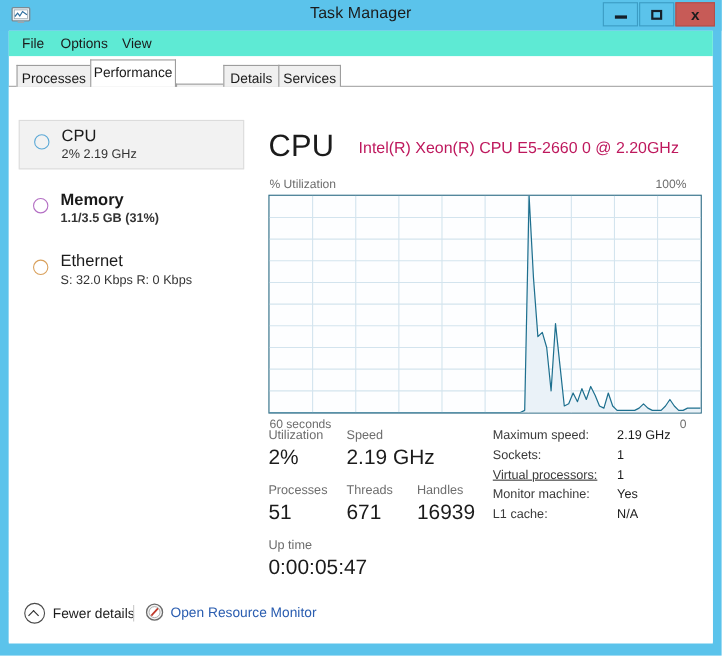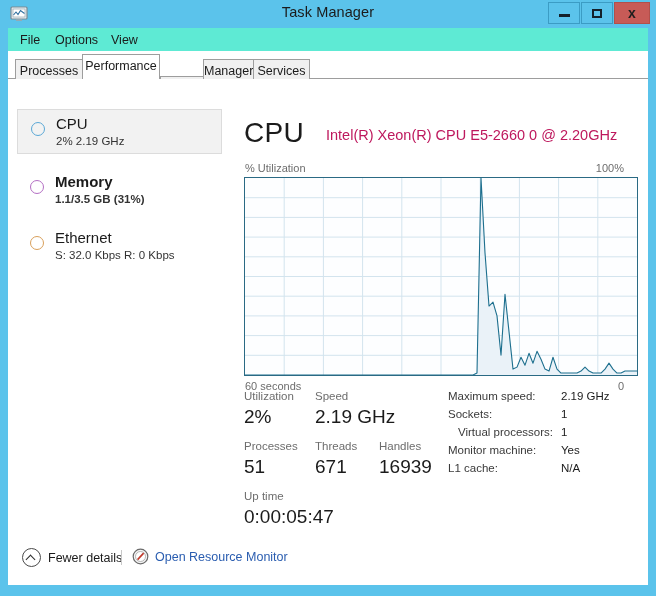--- a/index.html
+++ b/index.html
@@ -340,21 +340,21 @@
       <div class="menu-item" id="menu-file">File</div>
       <div class="menu-item" id="menu-options">Options</div>
       <div class="menu-item" id="menu-view">View</div>
     </div>
 
     <div id="tab-underline"></div>
     <div id="tabstrip">
       <div class="tab" style="left:7px; top:8px; width:68px; height:20px;">Processes</div>
       <div class="tab active" style="left:74px; top:3px; width:78px; height:25px;">Performance</div>
       <div class="tab" style="left:152px; top:8px; width:44px; height:20px;margin-top:17px;">Users</div>
-      <div class="tab" style="left:195px; top:8px; width:51px; height:20px;">Manager</div>
+      <div class="tab" style="left:195px; top:8px; width:51px; height:20px;">Details</div>
       <div class="tab" style="left:245px; top:8px; width:57px; height:20px;">Services</div>
     </div>
 
     <div id="sidebar">
 
       <div class="res-item selected" style="top:30px;">
         <span class="res-ring" style="border-color:#5aa8d6;"></span>
         <span class="res-title">CPU</span>
         <span class="res-sub">2%  2.19 GHz</span>
       </div>
@@ -426,21 +426,21 @@
 
       <span class="stat-label" style="left:14px; top:411px;">Up time</span>
       <span class="stat-value" style="left:14px; top:427px;">0:00:05:47</span>
 
       <span class="sys-label" style="left:218px; top:311px;">Maximum speed:</span>
       <span class="sys-value" style="left:331px; top:311px;">2.19 GHz</span>
 
       <span class="sys-label" style="left:218px; top:329px;">Sockets:</span>
       <span class="sys-value" style="left:331px; top:329px;">1</span>
 
-      <span class="sys-label" style="left:228px; top:347px;">Virtual processors:</span>
+      <span class="sys-label" style="left:218px; top:347px;text-decoration:underline;">Virtual processors:</span>
       <span class="sys-value" style="left:331px; top:347px;">1</span>
 
       <span class="sys-label" style="left:218px; top:365px;">Monitor machine:</span>
       <span class="sys-value" style="left:331px; top:365px;">Yes</span>
 
       <span class="sys-label" style="left:218px; top:383px;">L1 cache:</span>
       <span class="sys-value" style="left:331px; top:383px;">N/A</span>
 
     </div>
 

